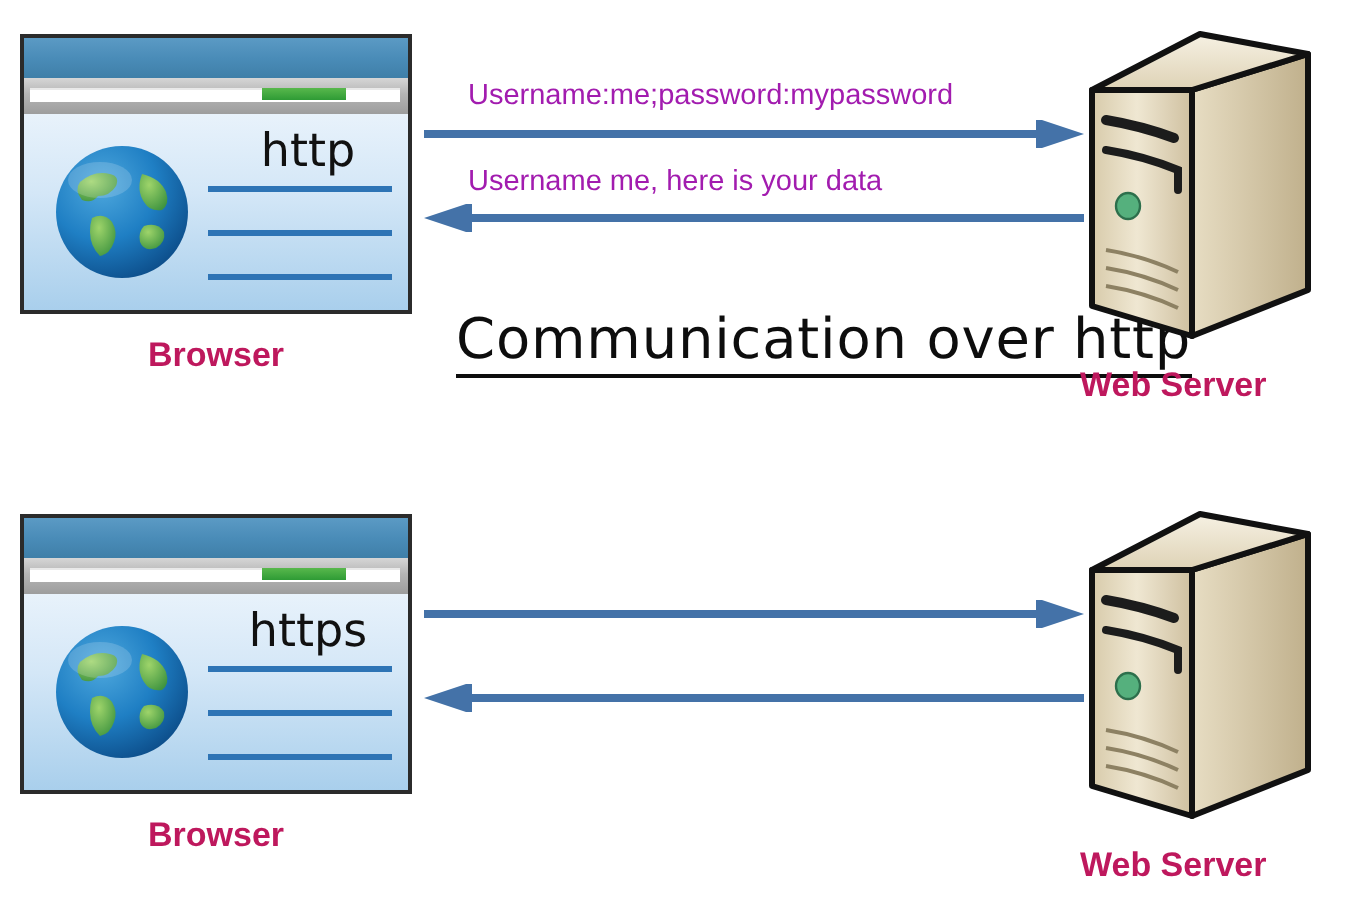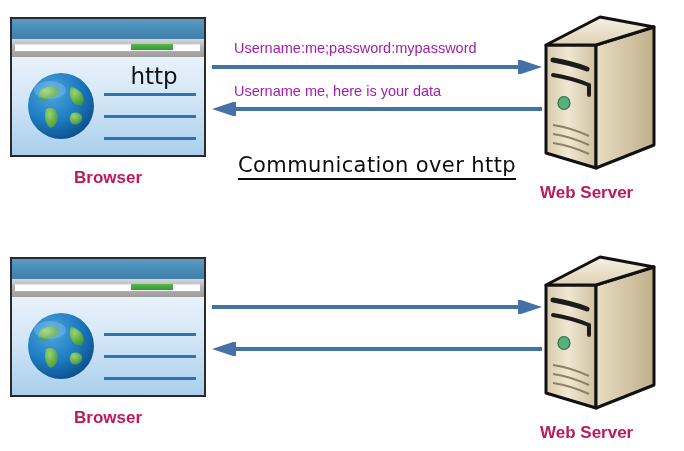--- a/index.html
+++ b/index.html
@@ -140,24 +140,24 @@
     font-size: 14.5px;
     color: #a21caf;
     font-family: "Liberation Sans", sans-serif;
     white-space: nowrap;
   }
   .msg-top    { top: 35px; padding-left: 22px; }
   .msg-bottom { top: 78px; padding-left: 22px; }
 
   .section-caption {
     position: absolute;
-    left: 212px;
+    left: 228px;
     width: 330px;
     text-align: center;
-    font-size: 21px;
+    font-size: 28px;
     color: #0d0d0d;
     font-family: "DejaVu Sans", sans-serif;
     letter-spacing: 0.4px;
     white-space: nowrap;
   }
   .section-caption .ul-text {
     border-bottom: 2px solid #0d0d0d;
     padding-bottom: 1px;
   }
   .cap-http  { top: 148px; }
@@ -268,20 +268,21 @@
             <stop offset="100%" stop-color="#3f9440"></stop>
           </radialGradient>
         </defs>
         <circle cx="35" cy="35" r="33" fill="url(#gOcean2)"></circle>
         <path d="M14 20 q7 -6 15 -4 q5 1 3 6 q-3 5 -9 5 q-3 4 -8 2 q-4 -5 -1 -9z" fill="url(#gLand2)"></path>
         <path d="M20 38 q6 -3 10 2 q3 5 1 10 q-2 6 -7 7 q-5 -5 -5 -12 q0 -4 1 -7z" fill="url(#gLand2)"></path>
         <path d="M45 16 q9 2 12 9 q2 6 -2 9 q-6 1 -9 -4 q-4 -6 -1 -14z" fill="url(#gLand2)"></path>
         <path d="M46 42 q7 -2 10 3 q1 5 -4 8 q-6 2 -8 -3 q-1 -5 2 -8z" fill="url(#gLand2)"></path>
         <ellipse cx="24" cy="19" rx="16" ry="9" fill="#ffffff" opacity="0.17"></ellipse>
       </svg>
+      <div class="proto-label">https</div>
       <div class="text-line tl1"></div>
       <div class="text-line tl2"></div>
       <div class="text-line tl3"></div>
     </div>
   </div>
   <div class="node-caption caption-browser">Browser</div>
 
   <svg class="arrow-wrap arrow-top" viewBox="0 0 330 14" preserveAspectRatio="none">
     <line x1="0" y1="7" x2="312" y2="7" stroke="#4472a8" stroke-width="4"></line>
     <polygon points="330,7 306,15 306,-1" fill="#4472a8"></polygon>

